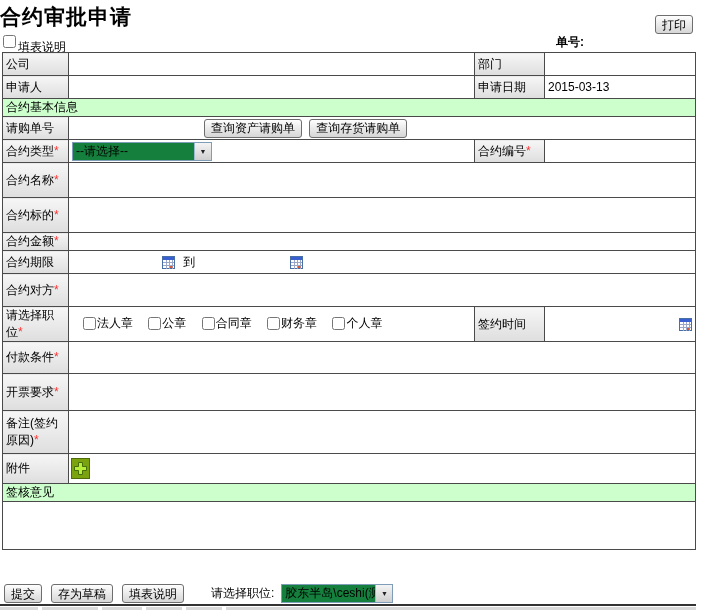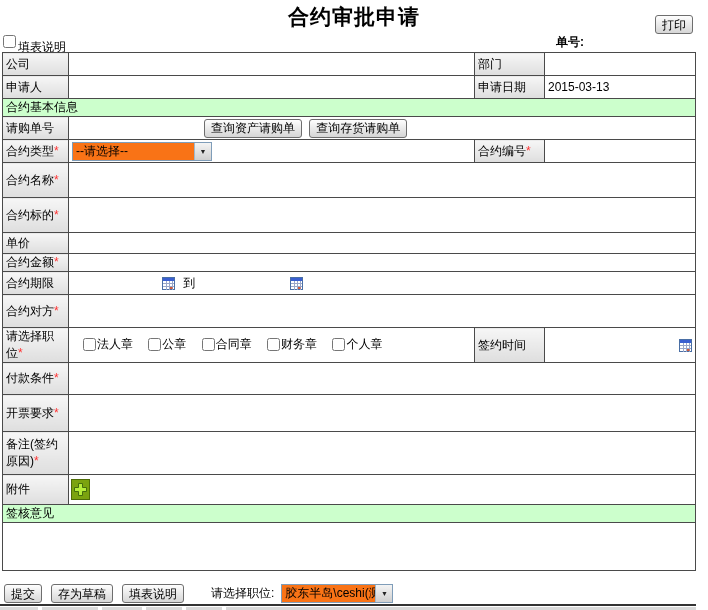--- a/index.html
+++ b/index.html
@@ -1,20 +1,20 @@
 <!DOCTYPE html>
 <html><head>
 <meta charset="utf-8">
 <style>
   * { box-sizing: border-box; margin: 0; padding: 0; }
   html,body { width: 708px; height: 610px; overflow: hidden; background: #fff;
     font-family: "Liberation Sans", "DejaVu Sans", sans-serif; font-size: 12px; color: #000; }
   body { position: relative; }
 
-  .title { position: absolute; top: 3px; left: 0; width: 708px; text-align: center;
+  .title { position: absolute; top: 3px; left: 0; width: 708px; 
     font-size: 21px; font-weight: bold; letter-spacing: 1px; }
 
   .btn { display: inline-block; border: 1px solid #6e6e6e; border-radius: 3px;
     background: linear-gradient(#fefefe, #ececec 45%, #d6d6d6);
     font-size: 12px; height: 19px; line-height: 16px; padding: 0 6px; cursor: pointer;
     font-family: inherit; color: #000; }
   .print { position: absolute; top: 15px; right: 15px; }
 
   .note { position: absolute; top: 35px; left: 3px; display: flex; align-items: flex-start; }
   .note input { width: 13px; height: 13px; margin-right: 2px; }
@@ -25,21 +25,21 @@
   table.form { position: absolute; top: 52px; left: 2px; width: 693px;
     border-collapse: collapse; table-layout: fixed; }
   table.form td { border: 1px solid #4a4a4a; font-size: 12px; padding: 0 3px;
     overflow: hidden; vertical-align: middle; word-break: break-all; }
   td.lbl { background: linear-gradient(#f6f6f6, #dedede); }
   td.green { background: #ccffcc; }
   td.box { background: #fff; }
   .req { color: #ff3333; }
 
   .sel { display: inline-flex; align-items: stretch; border: 1px solid #7f9db9;
-    background: #f97316; height: 19px; vertical-align: middle; }
+    background: #15803d; height: 19px; vertical-align: middle; }
   .sel .txt { flex: 1; padding: 1px 3px; line-height: 15px; white-space: nowrap; overflow: hidden; }
   .sel .arrow { width: 17px; border-left: 1px solid #9db9cf;
     background: linear-gradient(#f4f4f4, #cfcfcf); display: flex; align-items: center;
     justify-content: center; font-size: 7px; color: #222; cursor: pointer; }
   .sel-type { width: 140px; }
   .sel-pos { width: 112px; }
 
   label.opt { display: inline-flex; align-items: center; margin-right: 4px; white-space: nowrap; margin-left: 8px; }
   label.opt input { width: 13px; height: 13px; margin: 0 1px 0 0; }
 
@@ -123,24 +123,20 @@
   <tr style="height:35px">
     <td class="lbl"><span>合约名称</span><span class="req">*</span></td>
     <td class="box" colspan="3"></td>
   </tr>
 
   <tr style="height:35px">
     <td class="lbl"><span>合约标的</span><span class="req">*</span></td>
     <td class="box" colspan="3"></td>
   </tr>
 
-  <tr style="height:21px">
-    <td class="lbl"><span>单价</span></td>
-    <td class="box" colspan="3"></td>
-  </tr>
 
   <tr style="height:18px">
     <td class="lbl"><span>合约金额</span><span class="req">*</span></td>
     <td class="box" colspan="3"></td>
   </tr>
 
   <tr style="height:23px">
     <td class="lbl"><span>合约期限</span></td>
     <td class="box period-cell" colspan="3">
       <svg class="cal" width="13" height="13" viewBox="0 0 13 13">

